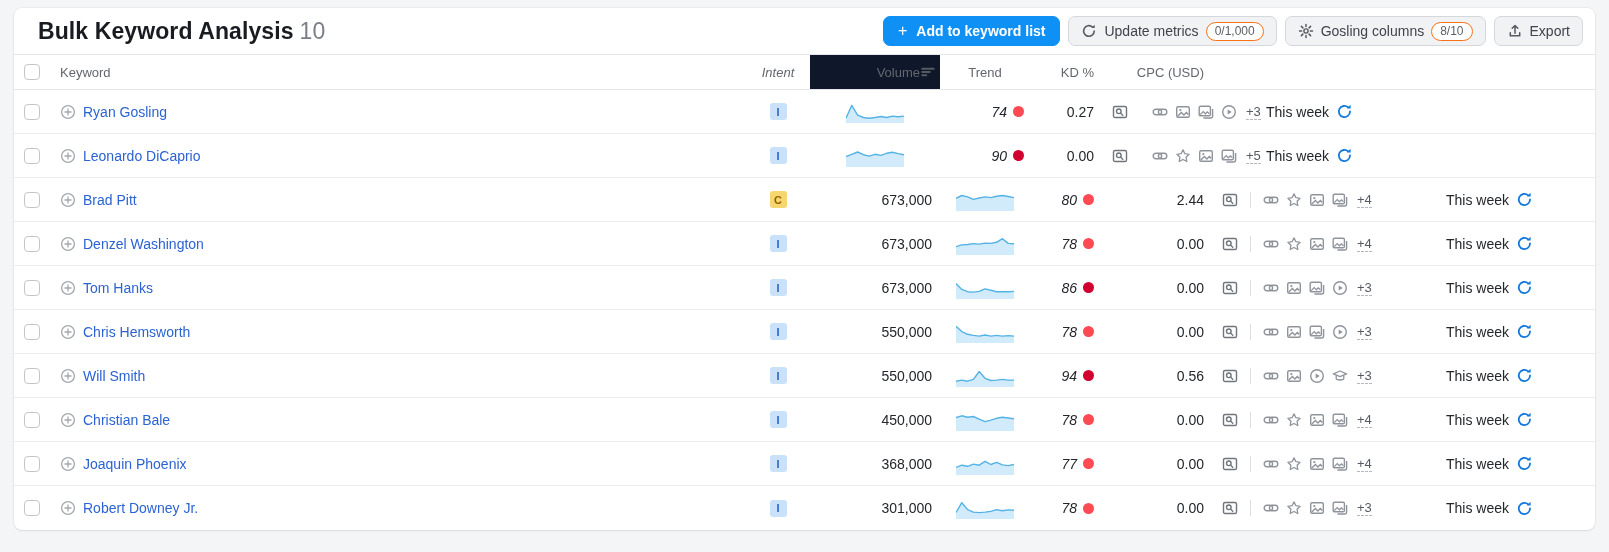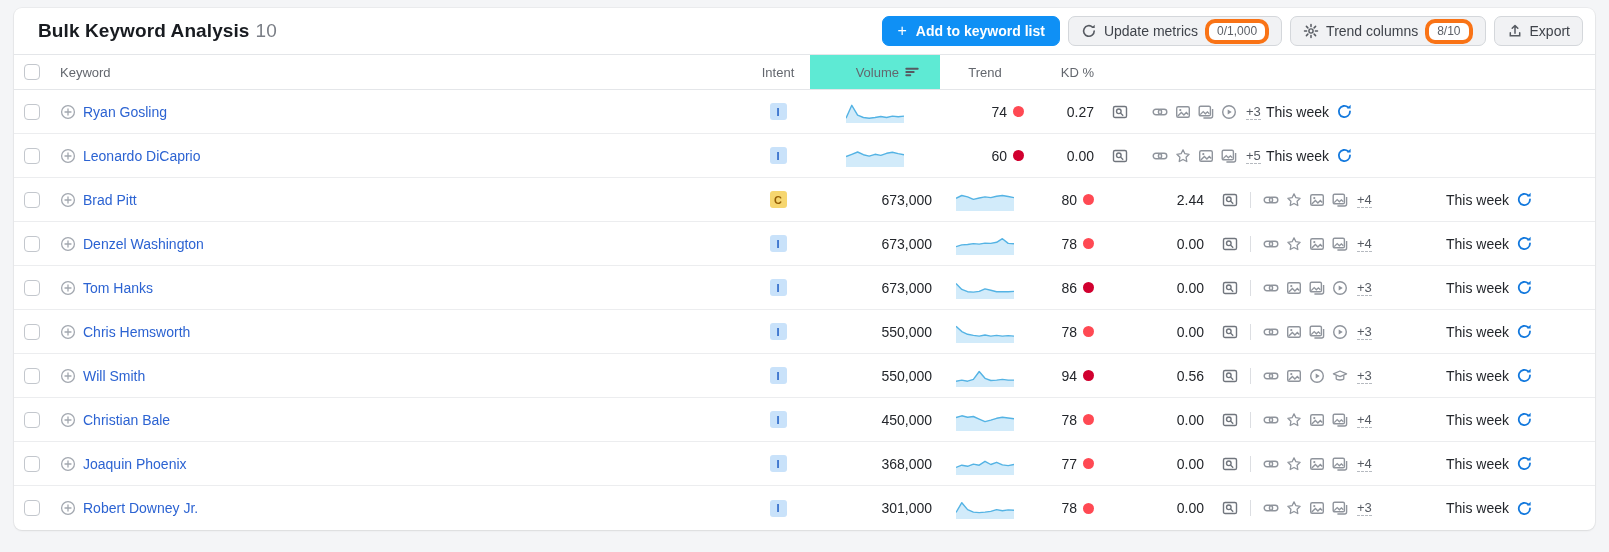--- a/index.html
+++ b/index.html
@@ -1,56 +1,56 @@
 <!DOCTYPE html>
 <html><head>
 <meta charset="utf-8">
 <style>
   * { margin:0; padding:0; box-sizing:border-box; }
   html,body { width:1609px; height:552px; background:#f4f5f7; font-family:"Liberation Sans", sans-serif; overflow:hidden; }
   .card { position:absolute; left:14px; top:8px; width:1581px; background:#fff; border-radius:8px;
           box-shadow:0 1px 2px rgba(20,24,31,.08), 0 0 0 1px rgba(20,24,31,.04); }
   .titlebar { height:46px; display:flex; align-items:center; justify-content:space-between; padding:0 12px 0 24px; }
-  .title { font-size:19px; font-weight:bold; color:#181b20; letter-spacing:.1px; }
+  .title { font-size:23px; font-weight:bold; color:#181b20; letter-spacing:.1px; }
   .title .count { font-weight:normal; color:#7a7e86; margin-left:6px; }
   .toolbar { display:flex; align-items:center; gap:8px; }
   .btn { height:30px; display:inline-flex; align-items:center; gap:7px; border-radius:7px; font-size:14px;
          padding:0 12px; cursor:pointer; white-space:nowrap; }
   .btn.gray { background:#f1f2f4; border:1px solid #d4d7db; color:#3f434a; }
   .btn.blue { background:#0f90f5; border:1px solid #0f90f5; color:#fff; font-weight:bold; padding:0 14px; }
   .btn .plus { font-size:16px; font-weight:normal; margin-right:2px; }
-  .pill { background:#fff; border:4px solid #f97316; border-radius:10px; font-size:12px; color:#5d6168; padding:1px 8px; line-height:15px; }
+  .pill { background:#fff; border:1px solid #f97316; border-radius:10px; font-size:12px; color:#5d6168; padding:1px 8px; line-height:15px; }
   .bicon { width:16px; height:16px; display:inline-block; }
   .bicon svg { width:16px; height:16px; display:block; }
 
   .grid { display:grid; grid-template-columns:46px minmax(0,1fr) 64px 130px 90px 70px 110px 205px 180px; align-items:center; }
   .thead { height:36px; border-top:1px solid #e4e6e9; border-bottom:1px solid #e4e6e9; font-size:13px; color:#63676e; }
   .th { display:flex; align-items:center; height:100%; }
   .th.c-check { padding-left:10px; }
-  .th.c-intent { justify-content:center; }
-  .th.c-volume { justify-content:flex-end; padding-right:20px; background:#5eead4; gap:5px; cursor:pointer; }
+  .th.c-intent { justify-content:center;font-style:italic; }
+  .th.c-volume { justify-content:flex-end; padding-right:4px; background:#0f172a; cursor:pointer; }
   .th.c-trend { justify-content:center; }
   .th.c-kd { justify-content:flex-end; padding-right:6px; }
   .th.c-cpc { justify-content:flex-end; padding-right:6px; }
   .th.c-serp { justify-content:center; }
   .th.c-updated { justify-content:flex-end; padding-right:62px; }
 
   .row { height:44px; border-bottom:1px solid #ecedef; font-size:14px; color:#23262b; }
   .row:last-child { border-bottom:none; }
   .cell { display:flex; align-items:center; height:100%; }
   .c-check { padding-left:10px; }
   .checkbox { width:16px; height:16px; border:1px solid #c3c7cd; border-radius:4px; background:#fff; cursor:pointer; }
   .kw { display:flex; align-items:center; gap:7px; }
   .kw a { color:#2c63d2; text-decoration:none; cursor:pointer; }
   .cell.c-intent { justify-content:center; }
   .badge { width:17px; height:17px; border-radius:3px; font-size:11px; font-weight:bold; display:flex; align-items:center; justify-content:center; }
   .cell.c-volume { justify-content:flex-end; padding-right:8px; }
   .cell.c-trend { justify-content:center; }
   .cell.c-trend svg { display:block; cursor:pointer; }
-  .cell.c-kd { justify-content:flex-end; padding-right:6px; gap:6px; }
+  .cell.c-kd { justify-content:flex-end; padding-right:6px; gap:6px;font-style:italic; }
   .dot { width:11px; height:11px; border-radius:50%; }
   .cell.c-cpc { justify-content:flex-end; padding-right:6px; }
   .cell.c-serp { padding-left:12px; gap:7px; }
   .sep { width:1px; height:16px; background:#dcdee2; margin:0 5px; }
   .sicon { width:16px; height:16px; display:inline-block; cursor:pointer; }
   .sicon svg { width:16px; height:16px; display:block; }
   .more { font-size:13px; color:#565b63; border-bottom:1px dashed #b6bac0; line-height:15px; cursor:pointer; margin-left:2px; }
   .cell.c-updated { justify-content:flex-end; padding-right:62px; gap:7px; }
   .refresh { width:17px; height:17px; cursor:pointer; }
   .refresh svg { width:17px; height:17px; display:block; }
@@ -79,21 +79,21 @@
         <span>Update metrics</span>
         <span class="pill">0/1,000</span>
       </div>
       <div class="btn gray">
         <span class="bicon">
             <svg viewBox="0 0 16 16">
               <circle cx="8" cy="8" r="2.1" fill="none" stroke="#565a61" stroke-width="1.4"></circle>
               <path d="M8 1.5v2.1M8 12.4v2.1M1.5 8h2.1M12.4 8h2.1M3.4 3.4l1.5 1.5M11.1 11.1l1.5 1.5M12.6 3.4l-1.5 1.5M4.9 11.1l-1.5 1.5" stroke="#565a61" stroke-width="1.5" stroke-linecap="round"></path>
             </svg>
           </span>
-        <span>Trend columns</span>
+        <span>Gosling columns</span>
         <span class="pill">8/10</span>
       </div>
       <div class="btn gray">
         <span class="bicon">
             <svg viewBox="0 0 16 16">
               <path d="M8 10.3V2.6M5.2 5.3L8 2.5l2.8 2.8" fill="none" stroke="#565a61" stroke-width="1.5" stroke-linecap="round" stroke-linejoin="round"></path>
               <path d="M3.3 9.8v3h9.4v-3" fill="none" stroke="#565a61" stroke-width="1.5" stroke-linecap="round"></path>
             </svg>
           </span>
         <span>Export</span>
@@ -112,20 +112,21 @@
       <span class="bicon">
           <svg viewBox="0 0 14 14">
             <g stroke="#565a61" stroke-width="1.7" stroke-linecap="round">
               <path d="M2 4.2h10M2 7h6.5M2 9.8h3.5"></path>
             </g>
           </svg>
         </span>
     </div>
     <div class="th c-trend">Trend</div>
     <div class="th c-kd">KD %</div>
+    <div class="th c-cpc">CPC (USD)</div>
   </div>
 
   <div>
   <div class="grid row">
     <div class="cell c-check">
           <div class="checkbox"></div>
         </div>
     <div class="cell kw">
       <span class="sicon">
             <svg viewBox="0 0 16 16">
@@ -221,21 +222,21 @@
     </div>
     <div class="cell c-trend">
       <span>
             <svg width="58" height="22" viewBox="0 0 58 22">
               <path d="M0.0,11.5 L5.8,9.3 L11.6,7.0 L17.4,9.7 L23.2,11.1 L29.0,9.3 L34.8,10.4 L40.6,8.3 L46.4,7.2 L52.2,8.6 L58.0,9.7 L58,22 L0,22 Z" fill="#d2ebfa"></path>
               <path d="M0.0,11.5 L5.8,9.3 L11.6,7.0 L17.4,9.7 L23.2,11.1 L29.0,9.3 L34.8,10.4 L40.6,8.3 L46.4,7.2 L52.2,8.6 L58.0,9.7" fill="none" stroke="#54b3e4" stroke-width="1.4" stroke-linejoin="round"></path>
             </svg>
           </span>
     </div>
     <div class="cell c-kd">
-      <span>60</span>
+      <span>90</span>
       <span class="dot" style="background: rgb(209, 0, 47);"></span>
     </div>
     <div class="cell c-cpc">0.00</div>
     <div class="cell c-serp">
       <span class="sicon">
             <svg viewBox="0 0 16 16">
               <rect x="1.5" y="2.5" width="13" height="11" rx="1.6" fill="none" stroke="#70757d" stroke-width="1.4"></rect>
               <circle cx="6.8" cy="7.3" r="2.3" fill="none" stroke="#70757d" stroke-width="1.4"></circle>
               <path d="M8.5 9.1l2.7 2.6" stroke="#70757d" stroke-width="1.4"></path>
             </svg>

